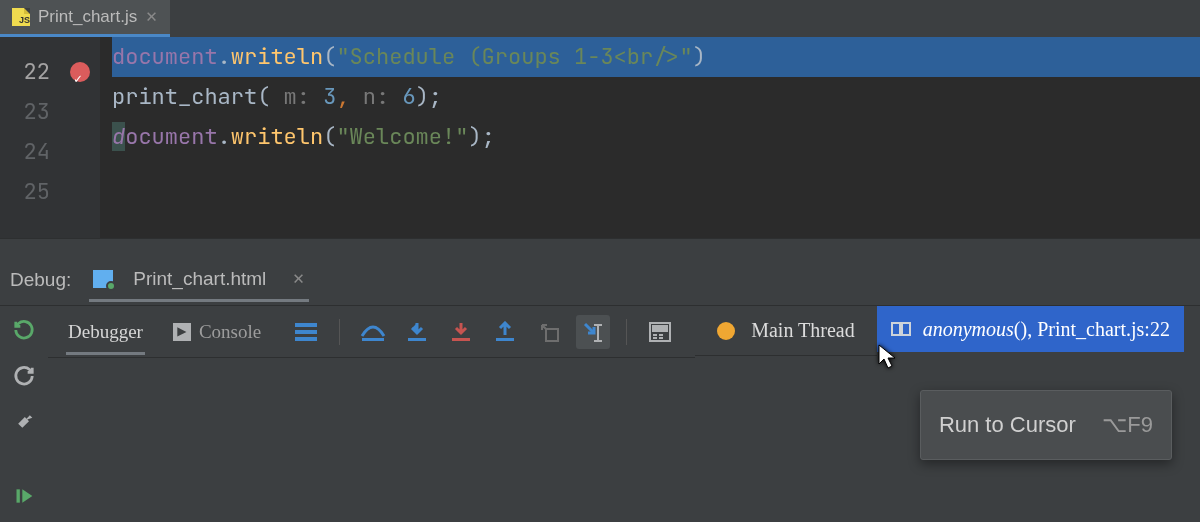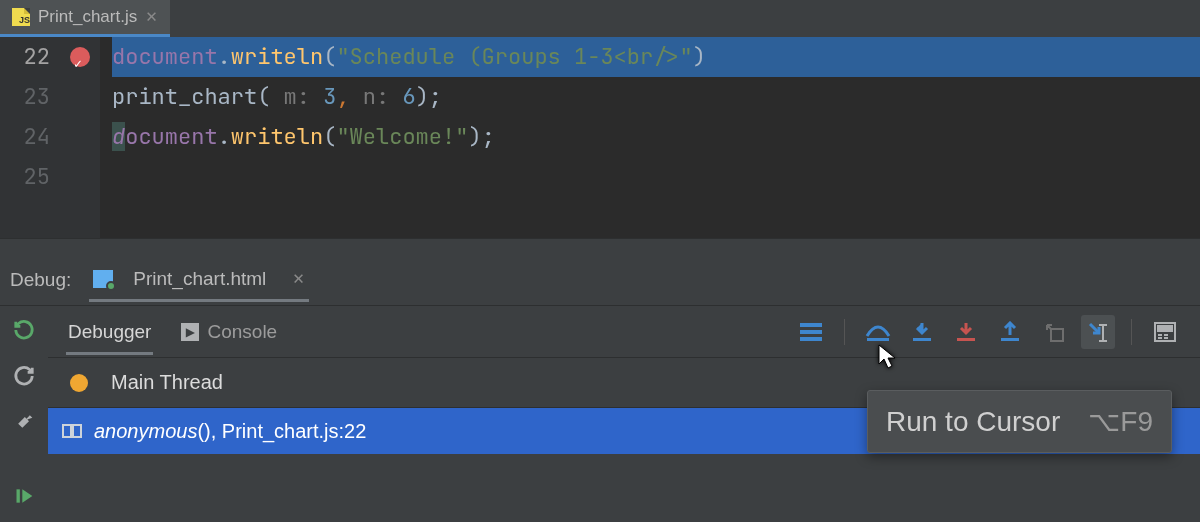--- a/index.html
+++ b/index.html
@@ -60,21 +60,21 @@
     color: #606366;
     text-align: right;
     padding-right: 50px;
     position: relative;
   }
   .gutter .ln {
     height: 40px;
     line-height: 40px;
     position: relative;
   }
-  .gutter .ln.current { color: #a4a3a3; }
+  .gutter .ln.current { color: #a4a3a3; margin-top: 15px; }
   .breakpoint {
     position: absolute;
     right: -40px;
     top: 10px;
     width: 20px; height: 20px;
     background: #db5c5c;
     border-radius: 50%;
   }
   .breakpoint::after {
     content: "✓";
@@ -147,21 +147,22 @@
   }
   .tool-btn {
     width: 28px; height: 28px;
     display:flex;align-items:center;justify-content:center;
     color:#afb1b3;
     font-size:18px;
   }
   .debug-main {
     flex: 1;
     display: flex;
-    flex-direction: column;
+    flex-direction: row;
+    font-family: Liberation Serif, serif;
   }
   .debug-tabs-row {
     height: 52px;
     display: flex;
     align-items: center;
     gap: 26px;
     padding: 0 18px;
     font-size: 19px;
     border-bottom: 1px solid #2d2f30;
   }
@@ -188,21 +189,21 @@
     line-height: 50px;
     padding: 0 22px;
     font-size: 19px;
     color: #bbbbbb;
     border-bottom: 1px solid #2d2f30;
   }
   .thread-row {
     height: 50px;
     display:flex;align-items:center;
     padding: 0 22px;
-    gap: 23px;
+    gap: 16px;
     font-size: 20px;
     color: #dcdcdc;
     border-bottom: 1px solid #2d2f30;
   }
   .thread-dot {
     width:18px;height:18px;border-radius:50%;
     background:#f0a732;
   }
   .frame-row {
     height: 46px;
@@ -217,22 +218,22 @@
   .stack-icon { display:flex; gap:2px;}
   .stack-icon span { width:12px;height:14px;border:2px solid #cdd3da;}
 
   
   .tooltip {
     position:absolute;
     right: 28px;
     top: 390px;
     background:#4a4d4f;
     border:1px solid #5a5d5f;
-    padding: 14px 18px;
-    font-size: 28px;
+    padding: 21px 18px;
+    font-size: 22px;
     color:#d0d0d0;
     box-shadow: 0 4px 12px rgba(0,0,0,0.4);
     border-radius:3px;
   }
   .tooltip .shortcut { margin-left: 20px; color:#9a9a9a;}
 
   
   .cursor-img {
     position:absolute;
     left: 878px;

